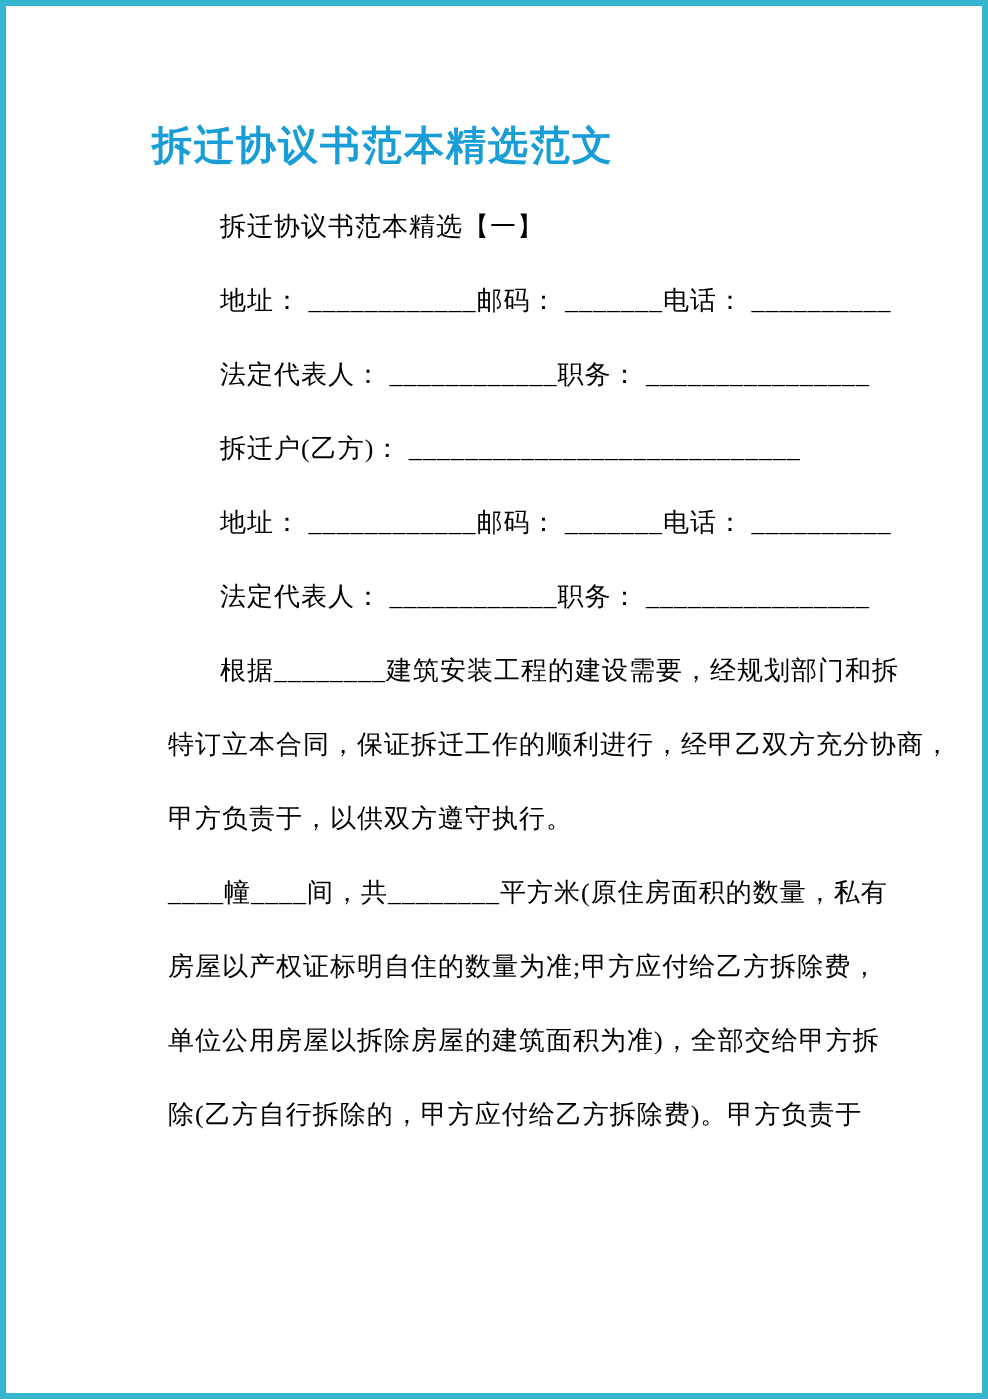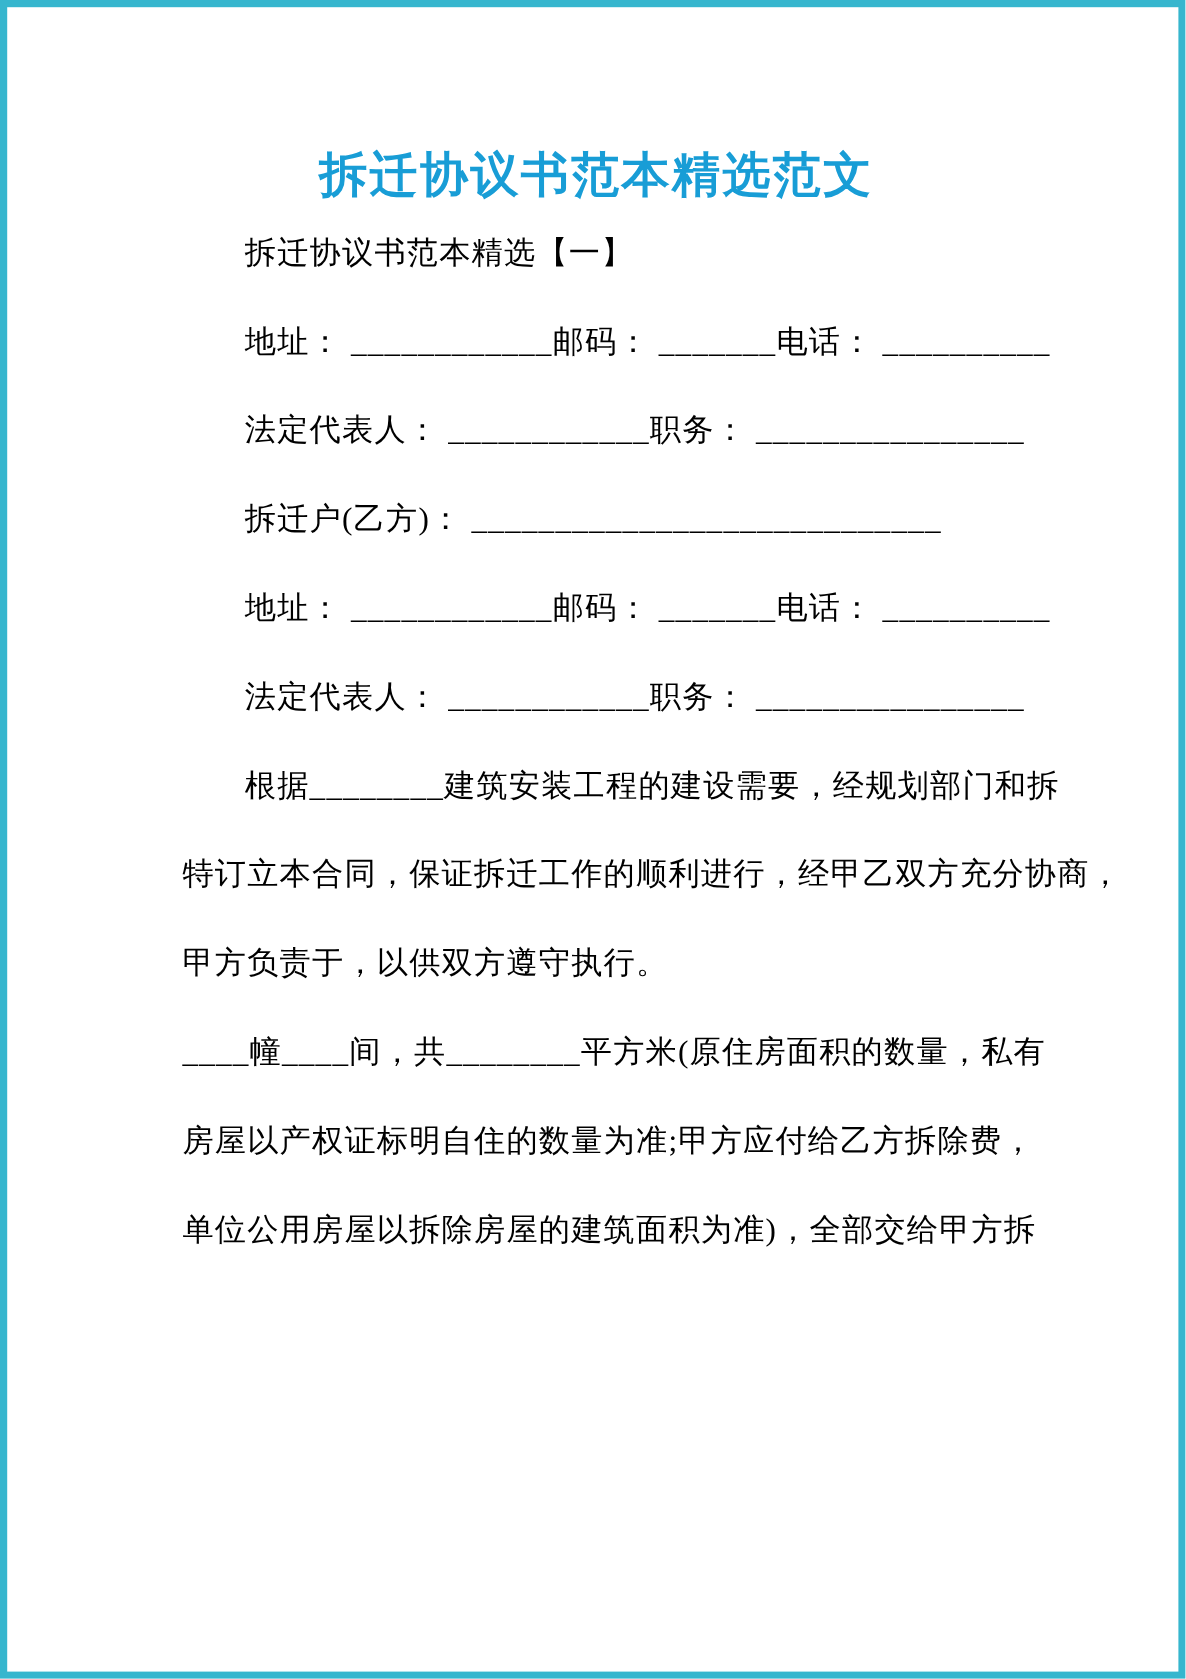--- a/index.html
+++ b/index.html
@@ -17,27 +17,27 @@
     padding: 112px 140px 0 146px;
     overflow: hidden;
     font-family: "Liberation Serif", "DejaVu Serif", serif;
     color: #000000;
   }
   .doc-title {
     margin: 0;
     font-size: 40px;
     line-height: 56px;
     font-weight: bold;
-    text-align: center;
+    text-align: left;
     letter-spacing: 2px;
     color: #189dd6;
     white-space: nowrap;
   }
   .doc-body {
-    margin: 0;
+    margin: 16px;
   }
   .para {
     margin: 0;
   }
   .line {
     font-size: 26px;
     line-height: 74px;
     white-space: pre;
     letter-spacing: 1px;
   }
@@ -71,15 +71,16 @@
       </div>
       <div class="para">
         <div class="line indent">根据________建筑安装工程的建设需要，经规划部门和拆</div>
         <div class="line">特订立本合同，保证拆迁工作的顺利进行，经甲乙双方充分协商，</div>
         <div class="line">甲方负责于，以供双方遵守执行。</div>
       </div>
       <div class="para">
         <div class="line">____幢____间，共________平方米(原住房面积的数量，私有</div>
         <div class="line">房屋以产权证标明自住的数量为准;甲方应付给乙方拆除费，</div>
         <div class="line">单位公用房屋以拆除房屋的建筑面积为准)，全部交给甲方拆</div>
+        <div class="line">除(乙方自行拆除的，甲方应付给乙方拆除费)。甲方负责于</div>
       </div>
     </div>
 </div>
 
 </body></html>

